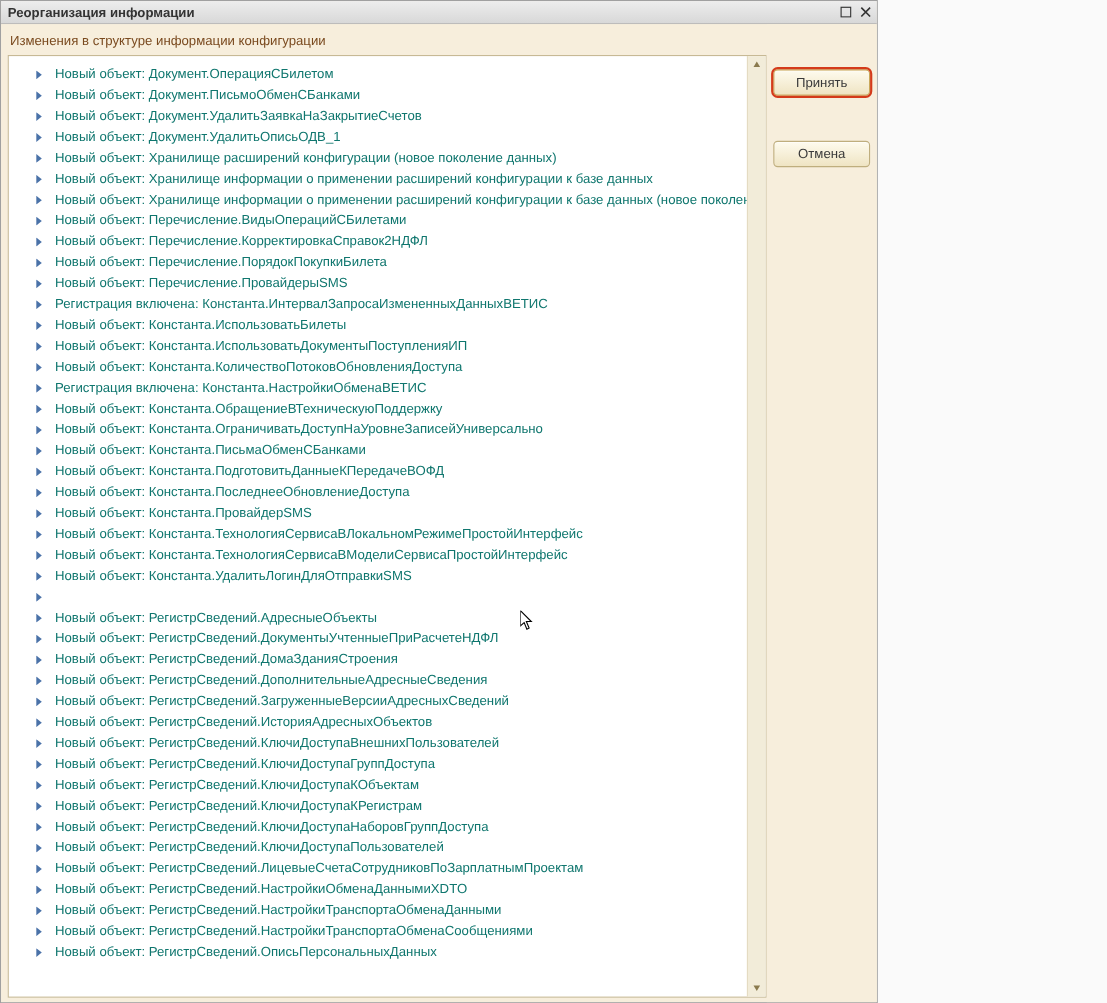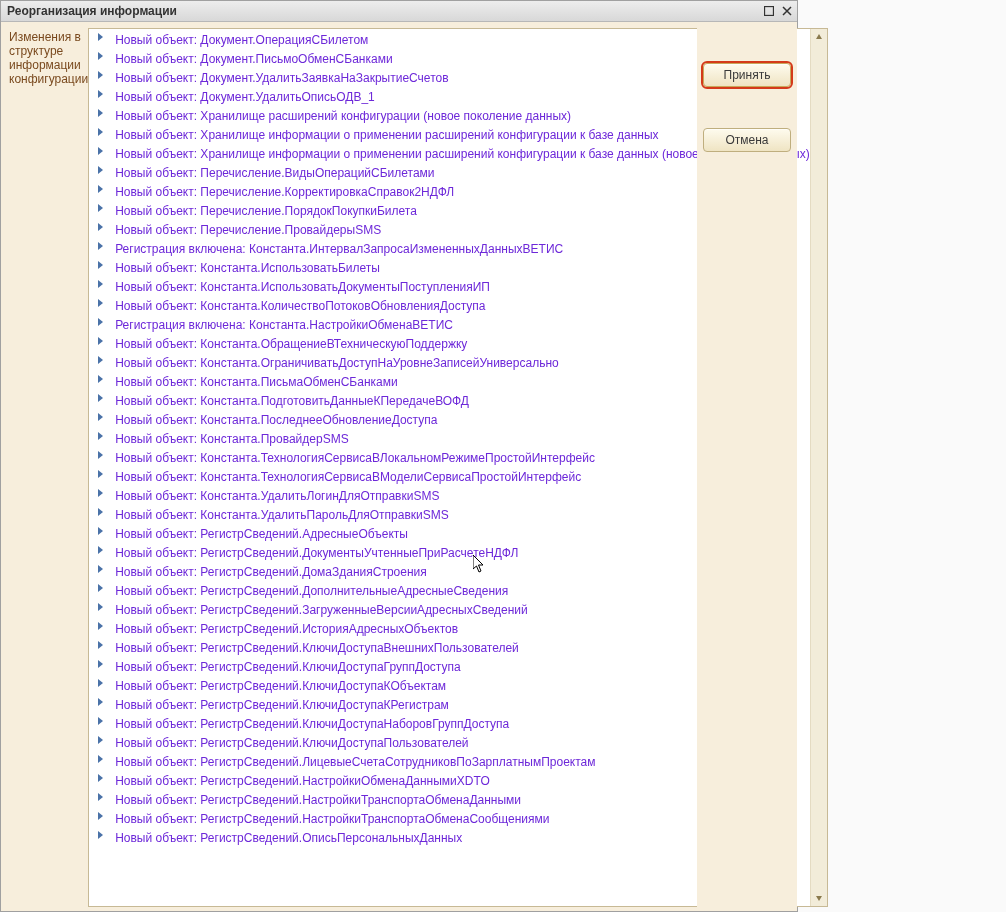--- a/index.html
+++ b/index.html
@@ -49,21 +49,21 @@
   .titlebar-btn svg { width: 10px; height: 10px; }
   .body-row {
     flex: 1;
     display: flex;
     background: #f7eedc;
     min-height: 0;
   }
   .left-pane {
     flex: 1;
     display: flex;
-    flex-direction: row;
+    flex-direction: column;
     min-width: 0;
     padding: 6px 0 4px 6px;
   }
   .subtitle {
     color: #7a4a1f;
     font-size: 12px;
     padding: 2px 0 6px 2px;
   }
   .list-wrap {
     flex: 1;
@@ -73,24 +73,24 @@
     display: flex;
     min-height: 0;
   }
   .list {
     flex: 1;
     overflow: hidden;
     padding: 4px 0 0 0;
   }
   .row {
     display: flex;
-    align-items: flex-start;
+    align-items: flex-end;
     height: 19px;
-    padding-left: 8px;
-    color: #6d28d9;
+    padding-left: 24px;
+    color: #0f766e;
     white-space: nowrap;
   }
   .arrow {
     width: 10px;
     height: 10px;
     margin-right: 8px;
     flex: none;
   }
   .arrow svg { width: 8px; height: 8px; display: block; }
   .arrow svg path { fill: #4a72a8; }
@@ -369,21 +369,20 @@
                 </svg>
               </span>
               <span>Новый объект: Константа.УдалитьЛогинДляОтправкиSMS</span>
             </div>
             <div class="row">
               <span class="arrow">
                 <svg viewBox="0 0 8 8">
                   <path d="M1 0 L6 4 L1 8 Z"></path>
                 </svg>
               </span>
-              <span>Новый объект: Константа.УдалитьПарольДляОтправкиSMS</span>
             </div>
             <div class="row">
               <span class="arrow">
                 <svg viewBox="0 0 8 8">
                   <path d="M1 0 L6 4 L1 8 Z"></path>
                 </svg>
               </span>
               <span>Новый объект: РегистрСведений.АдресныеОбъекты</span>
             </div>
             <div class="row">

